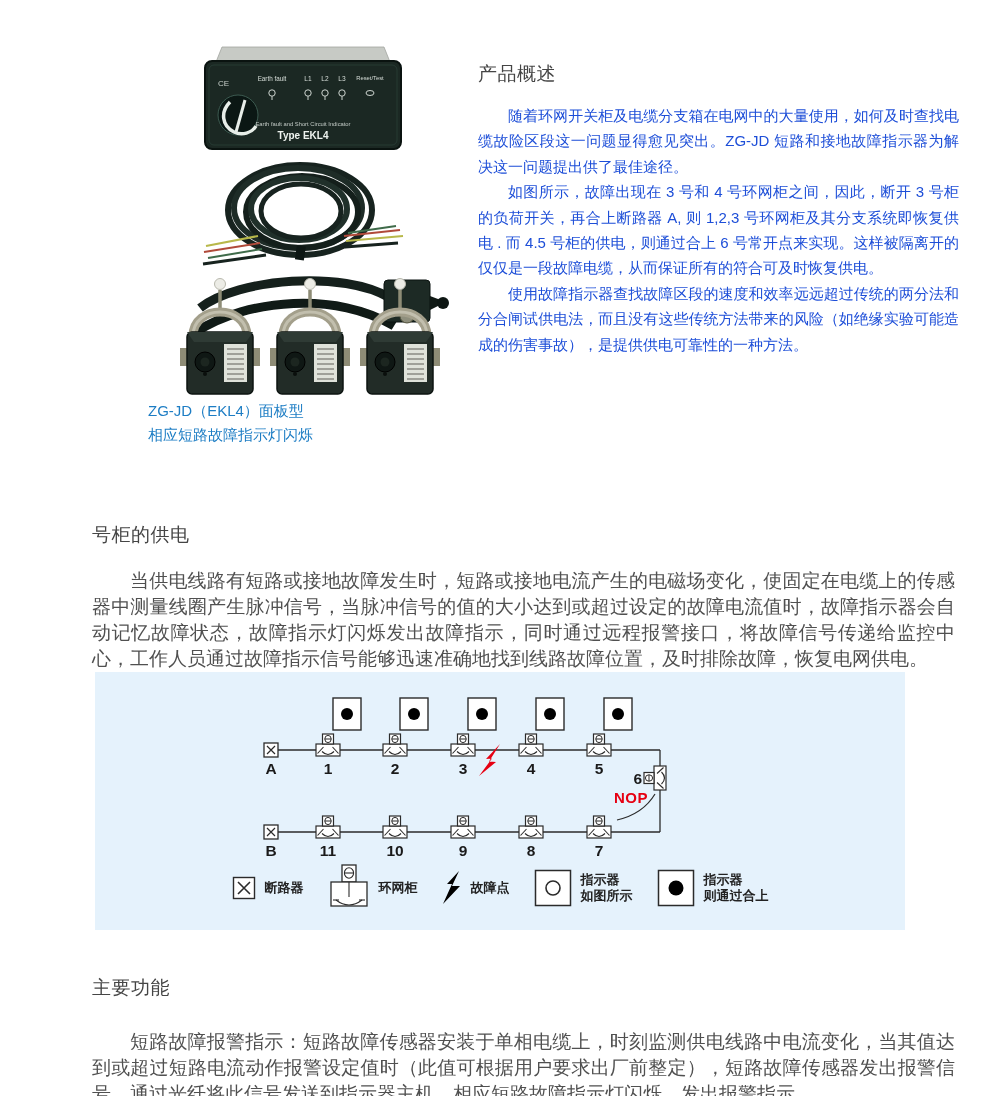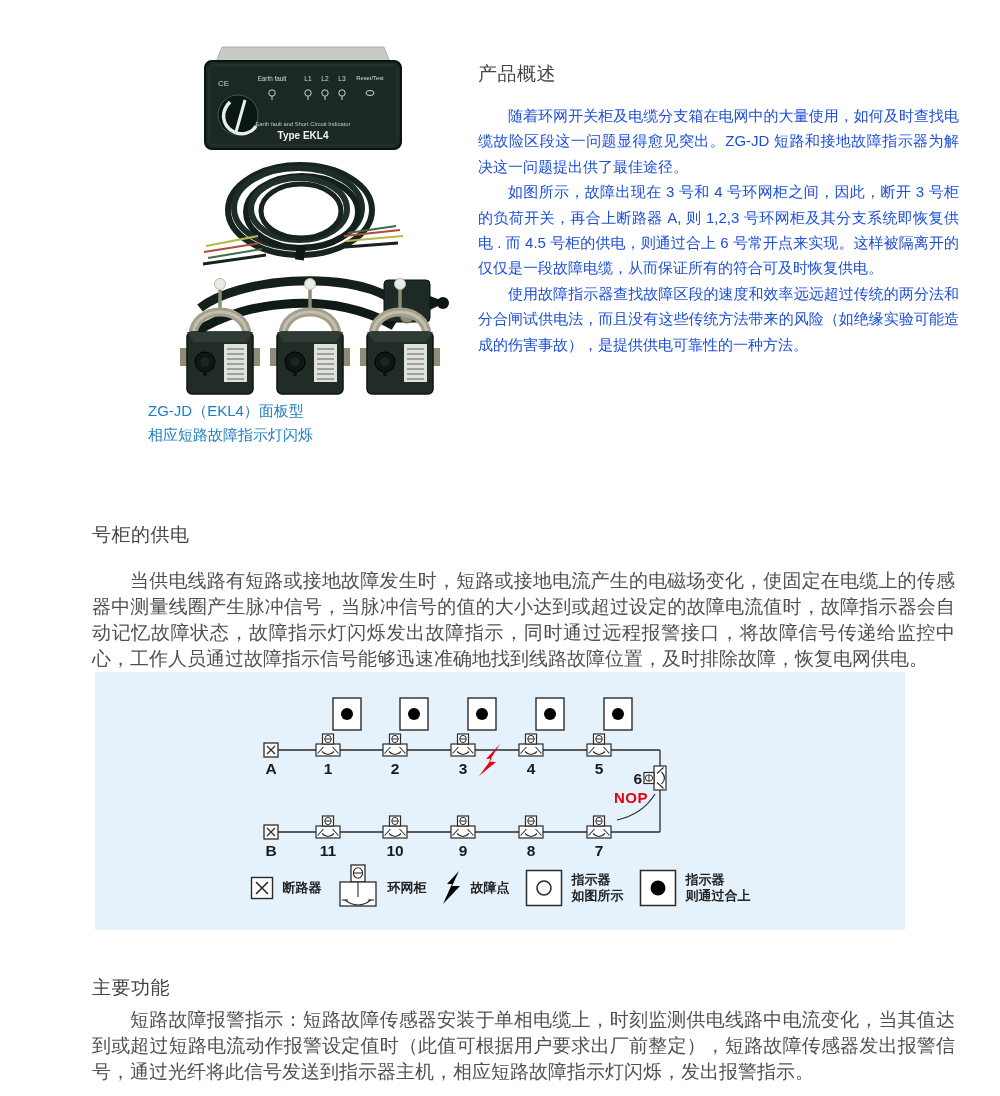--- a/index.html
+++ b/index.html
@@ -22,28 +22,28 @@
 
   
   .principle { position:absolute; left:92px; top:522px; width:863px; }
   .principle .sec-heading { margin-bottom:20px; }
   .principle p { font-size:19px; line-height:26px; text-align:justify; text-indent:2em; color:#505050; }
 
   
   .diagram-box { position:absolute; left:95px; top:672px; width:810px; height:258px; background:#e5f2fc; }
   .diagram-box svg.scheme { position:absolute; left:0; top:0; }
   .legend { position:absolute; left:0; right:0; top:188px; height:56px;
-            display:flex; justify-content:center; align-items:center; gap:15px; }
+            display:flex; justify-content:center; align-items:center; gap:24px; }
   .legend-item { display:flex; align-items:center; gap:9px; }
   .legend-label { font-size:13px; font-weight:700; color:#222; line-height:16px; white-space:nowrap; }
   .legend-label span { display:block; }
 
   
   .functions { position:absolute; left:92px; top:975px; width:863px; }
-  .functions .sec-heading { margin-bottom:6px; }
+  .functions .sec-heading { margin-bottom:28px; }
   .functions p { font-size:19px; line-height:26px; text-align:justify; text-indent:2em; color:#505050; }
 
   .dg-label { font-size:15.5px; font-weight:700; fill:#1a1a1a; }
   .dg-nop   { font-size:15px;  font-weight:700; fill:#e60012; letter-spacing:0.5px; }
 </style>
 </head>
 <body>
 
 <div class="page">
 

